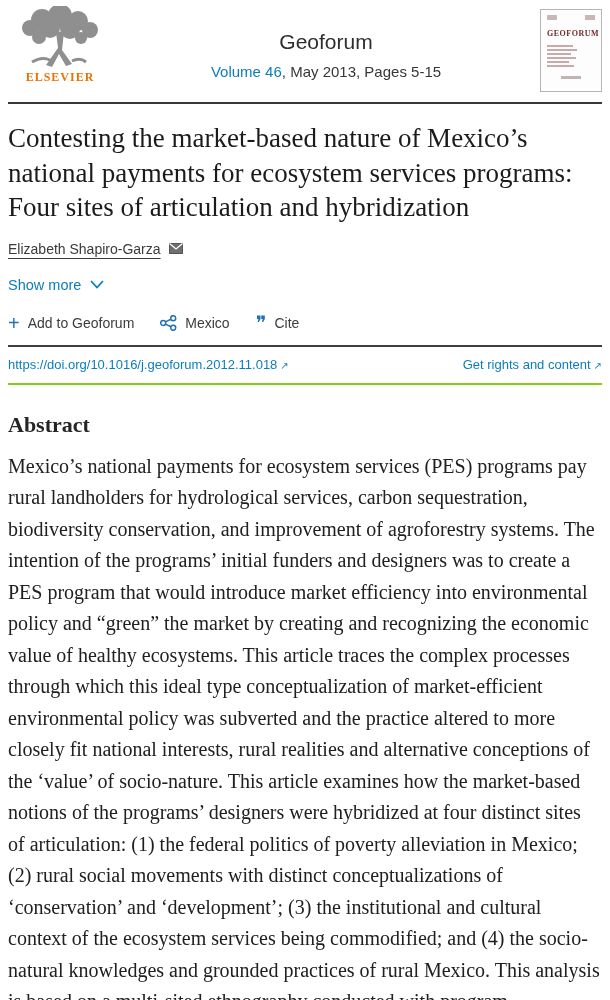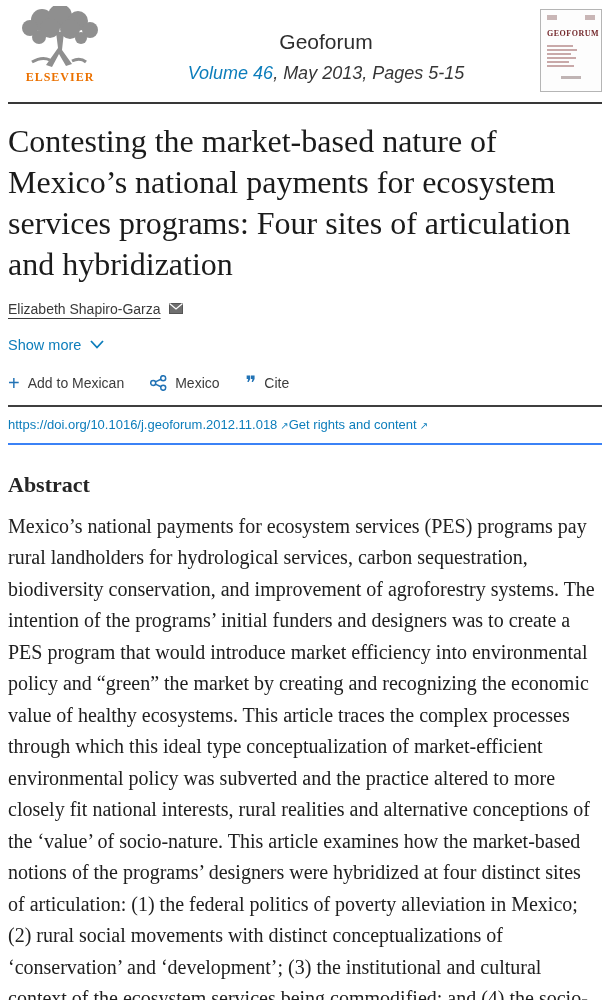--- a/index.html
+++ b/index.html
@@ -19,21 +19,21 @@
   }
   .logo-block { width:104px; text-align:center; flex:0 0 auto; }
   .logo-tree { display:block; margin:0 auto; }
   .logo-word {
     font-family:"Liberation Serif", serif;
     font-weight:bold; font-size:12px; letter-spacing:1px;
     color:#eb7100; line-height:1; margin-top:1px;
   }
   .head-center { flex:1 1 auto; text-align:center; padding-top:24px; }
   .journal-name { font-size:21px; color:#2e2e2e; font-weight:400; cursor:pointer; }
-  .issue-line { margin-top:9px; font-size:18px; color:#363636;font-style:italic; }
+  .issue-line { margin-top:9px; font-size:15px; color:#363636; }
   .issue-line a { color:#0c7dbb; text-decoration:none; cursor:pointer; }
 
   .cover-thumb {
     flex:0 0 auto; width:62px; height:83px; margin-top:3px;
     border:1px solid #b5b5b5; background:#fdfdfd;
     padding:5px 6px; cursor:pointer;
   }
   .cover-toprow { display:flex; justify-content:space-between; }
   .cover-toprow i { display:block; width:10px; height:5px; background:#c9b6b6; }
   .cover-title {
@@ -44,21 +44,21 @@
   .cover-lines { margin-top:7px; }
   .cover-lines i { display:block; height:2px; background:#c9a9a9; margin-bottom:2px; }
   .cover-lines i:nth-child(1){width:26px;} .cover-lines i:nth-child(2){width:30px;}
   .cover-lines i:nth-child(3){width:24px;} .cover-lines i:nth-child(4){width:29px;}
   .cover-lines i:nth-child(5){width:22px;} .cover-lines i:nth-child(6){width:27px;}
   .cover-foot { width:20px; height:3px; background:#c0b4b4; margin:9px auto 0 auto; }
 
   
   .article-title {
     font-family:"Liberation Serif", serif;
-    font-size:32px; line-height:1.28; font-weight:400;
+    font-size:27px; line-height:1.28; font-weight:400;
     color:#1b1b1b; margin-top:17px;
   }
   .author-row { margin-top:15px; }
   .author-link {
     display:inline-flex; align-items:center; gap:8px;
     font-size:14px; color:#3a3a3a;
     text-decoration:underline; text-underline-offset:4px; cursor:pointer;
   }
   .env-icon { display:inline-block; line-height:0; }
 
@@ -72,23 +72,23 @@
     display:inline-flex; align-items:center; gap:8px;
     font-size:14px; color:#3c3c3c; cursor:pointer;
   }
   .action-item .aicon { color:#2273b5; line-height:0; }
   .plus-glyph { font-size:20px; font-weight:400; color:#2273b5; line-height:14px; }
   .cite-glyph { font-size:20px; color:#2273b5; line-height:14px; }
 
   
   .doi-bar {
     margin-top:14px;
-    border-top:2px solid #3f3f3f; border-bottom:2px solid #3b82f6;
+    border-top:2px solid #3f3f3f; border-bottom:2px solid #84cc16;
     padding:10px 0 11px 0;
-    display:flex; align-items:center;
+    display:flex; justify-content:space-between; align-items:center;
   }
   .doi-bar a { font-size:13px; color:#0c7dbb; text-decoration:none; cursor:pointer; }
   .ext { font-size:10px; margin-left:3px; }
 
   
   .abstract-heading {
     font-family:"Liberation Serif", serif;
     font-size:22px; font-weight:bold; color:#252525;
     margin-top:27px;
   }
@@ -170,21 +170,21 @@
         <polyline points="1,1 7,7.5 13,1" fill="none" stroke="#0c7dbb" stroke-width="1.8"></polyline>
       </svg>
     </span>
   </div>
 
   
   <div class="actions">
 
     <div class="action-item">
       <span class="plus-glyph">+</span>
-      <span>Add to Mexican</span>
+      <span>Add to Geoforum</span>
     </div>
 
     <div class="action-item">
       <span class="aicon">
         <svg width="17" height="16" viewBox="0 0 17 16">
           <circle cx="3.2" cy="8" r="2.5" fill="none" stroke="#2273b5" stroke-width="1.5"></circle>
           <circle cx="13.2" cy="3.2" r="2.5" fill="none" stroke="#2273b5" stroke-width="1.5"></circle>
           <circle cx="13.2" cy="12.8" r="2.5" fill="none" stroke="#2273b5" stroke-width="1.5"></circle>
           <line x1="5.4" y1="6.9" x2="11" y2="4.2" stroke="#2273b5" stroke-width="1.5"></line>
           <line x1="5.4" y1="9.1" x2="11" y2="11.8" stroke="#2273b5" stroke-width="1.5"></line>

